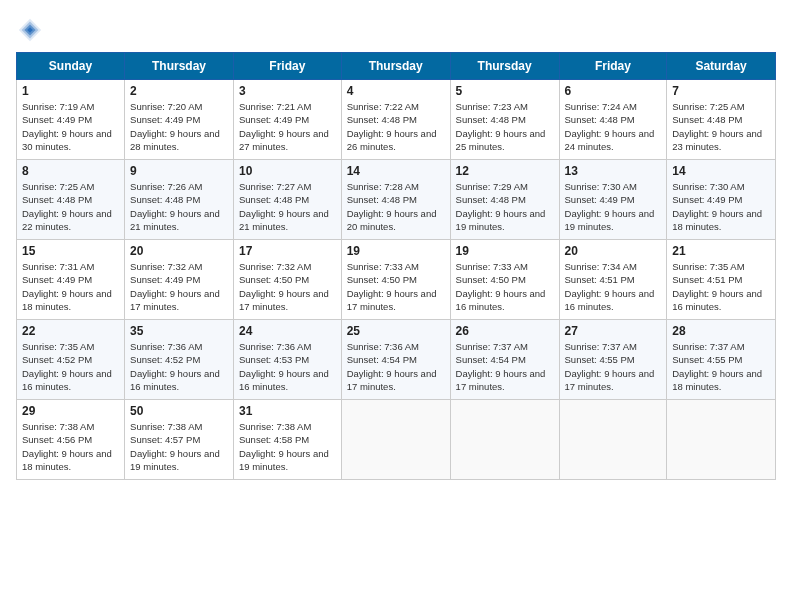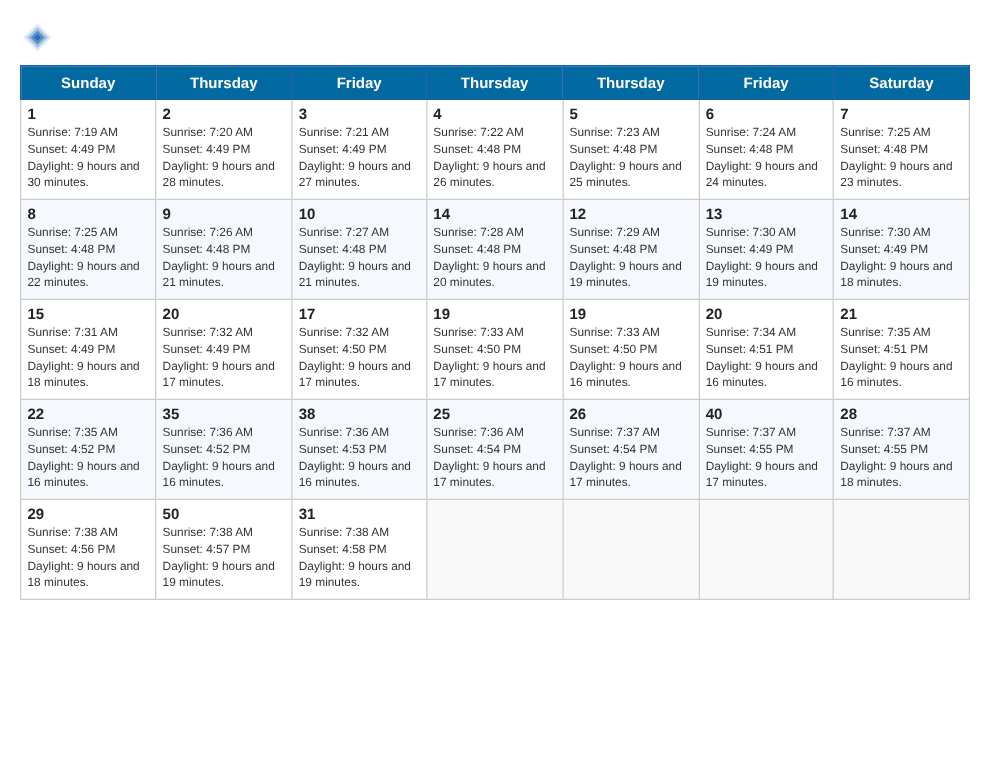--- a/index.html
+++ b/index.html
@@ -215,33 +215,33 @@
       <tr class="week-row">
         <td>
         <span class="day-num">22</span>
         <span class="day-info">Sunrise: 7:35 AM<br>Sunset: 4:52 PM<br>Daylight: 9 hours and 16 minutes.</span>
       </td>
         <td>
         <span class="day-num">35</span>
         <span class="day-info">Sunrise: 7:36 AM<br>Sunset: 4:52 PM<br>Daylight: 9 hours and 16 minutes.</span>
       </td>
         <td>
-        <span class="day-num">38</span>
+        <span class="day-num">24</span>
         <span class="day-info">Sunrise: 7:36 AM<br>Sunset: 4:53 PM<br>Daylight: 9 hours and 16 minutes.</span>
       </td>
         <td>
         <span class="day-num">25</span>
         <span class="day-info">Sunrise: 7:36 AM<br>Sunset: 4:54 PM<br>Daylight: 9 hours and 17 minutes.</span>
       </td>
         <td>
         <span class="day-num">26</span>
         <span class="day-info">Sunrise: 7:37 AM<br>Sunset: 4:54 PM<br>Daylight: 9 hours and 17 minutes.</span>
       </td>
         <td>
-        <span class="day-num">40</span>
+        <span class="day-num">27</span>
         <span class="day-info">Sunrise: 7:37 AM<br>Sunset: 4:55 PM<br>Daylight: 9 hours and 17 minutes.</span>
       </td>
         <td>
         <span class="day-num">28</span>
         <span class="day-info">Sunrise: 7:37 AM<br>Sunset: 4:55 PM<br>Daylight: 9 hours and 18 minutes.</span>
       </td>
       </tr>
       <tr class="week-row">
         <td>
         <span class="day-num">29</span>

